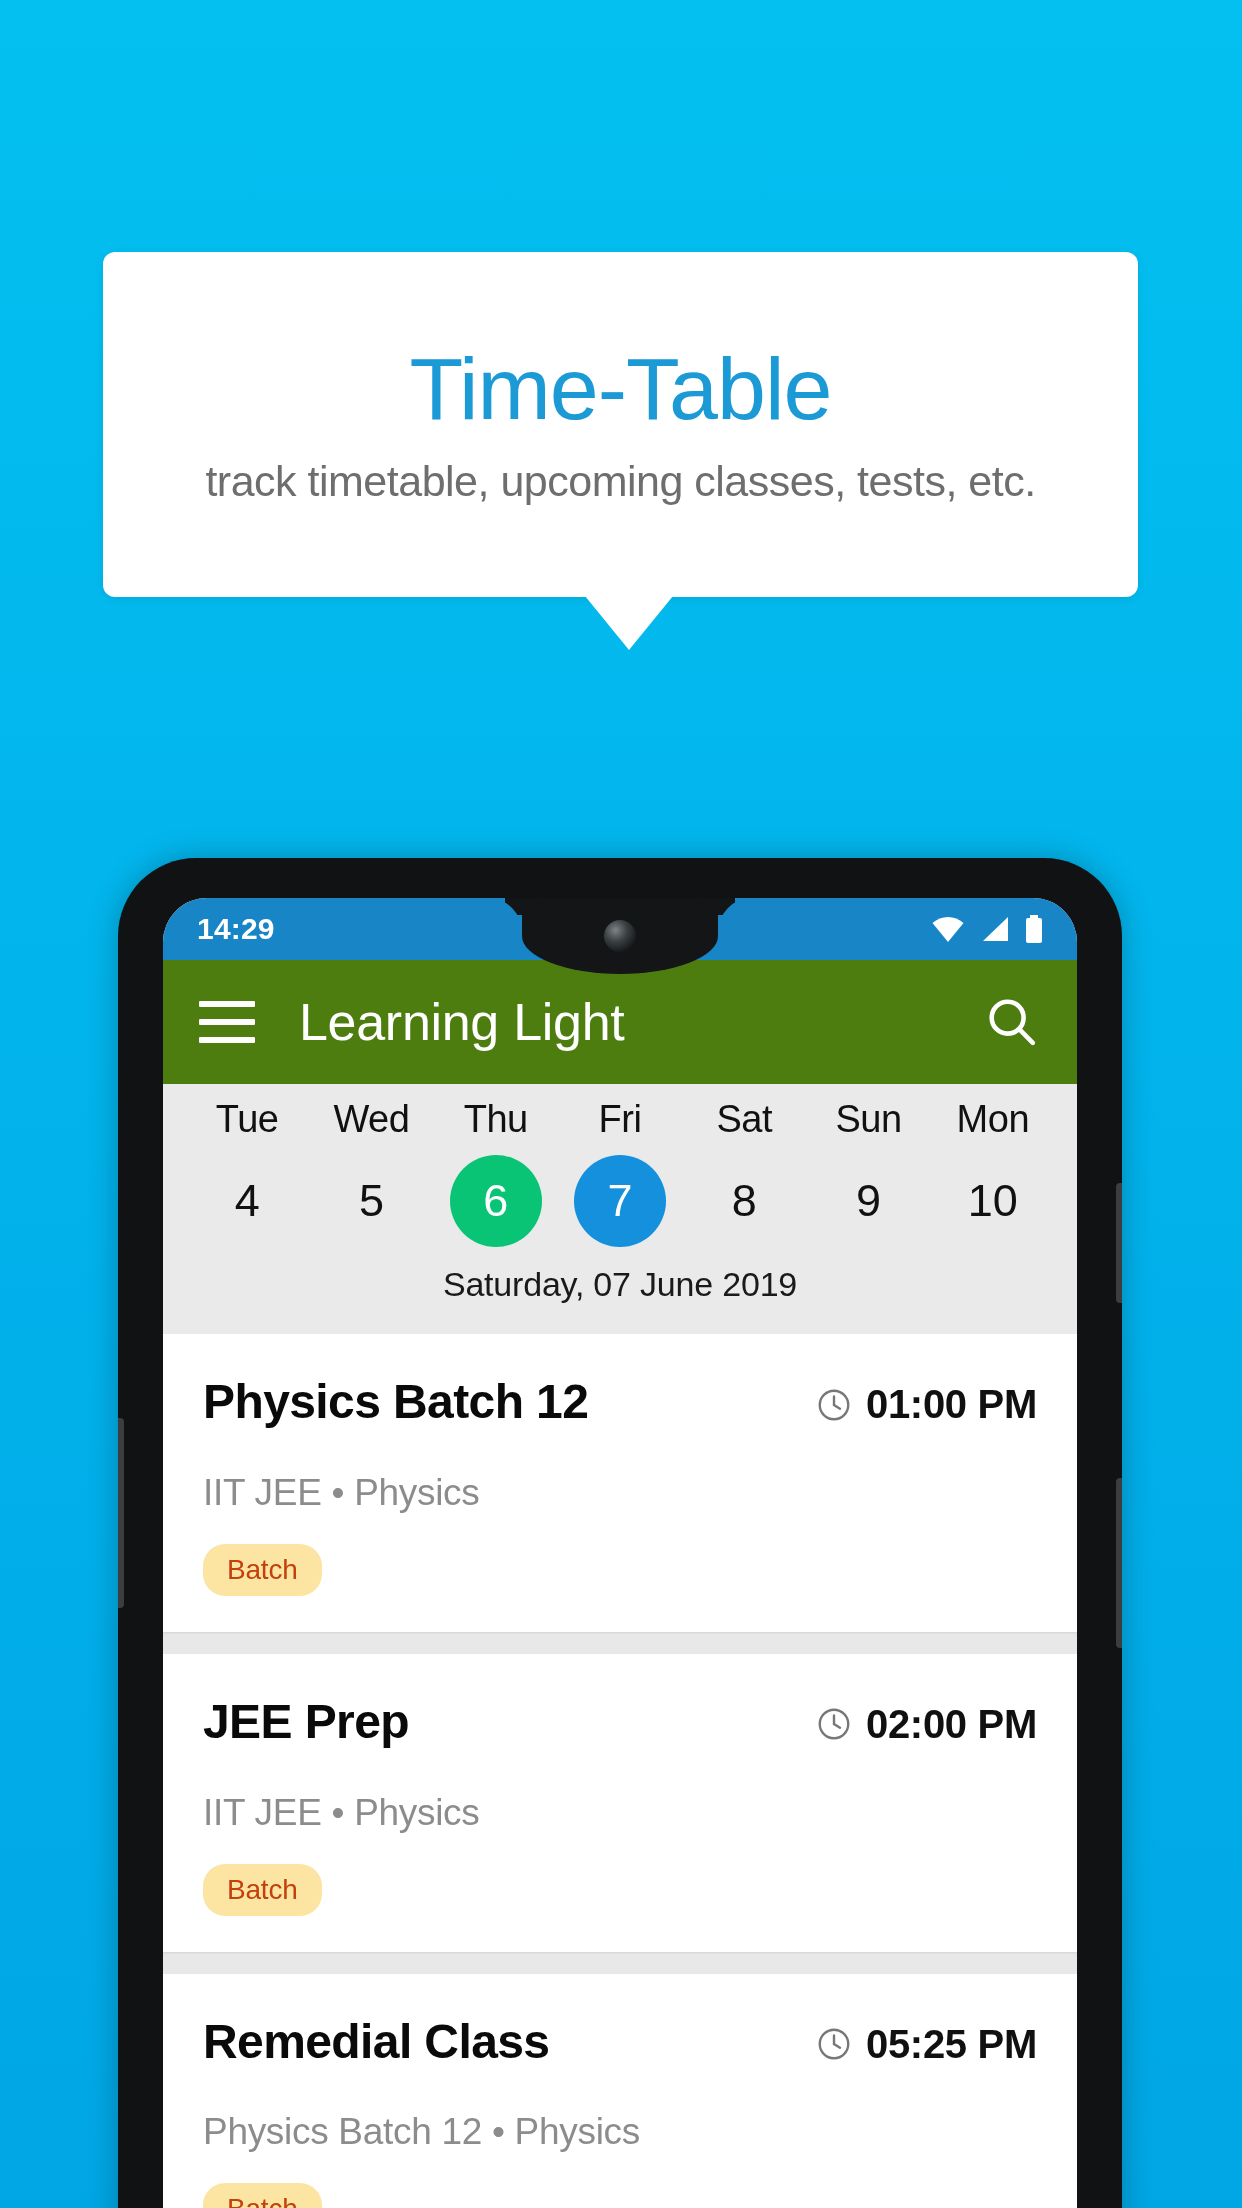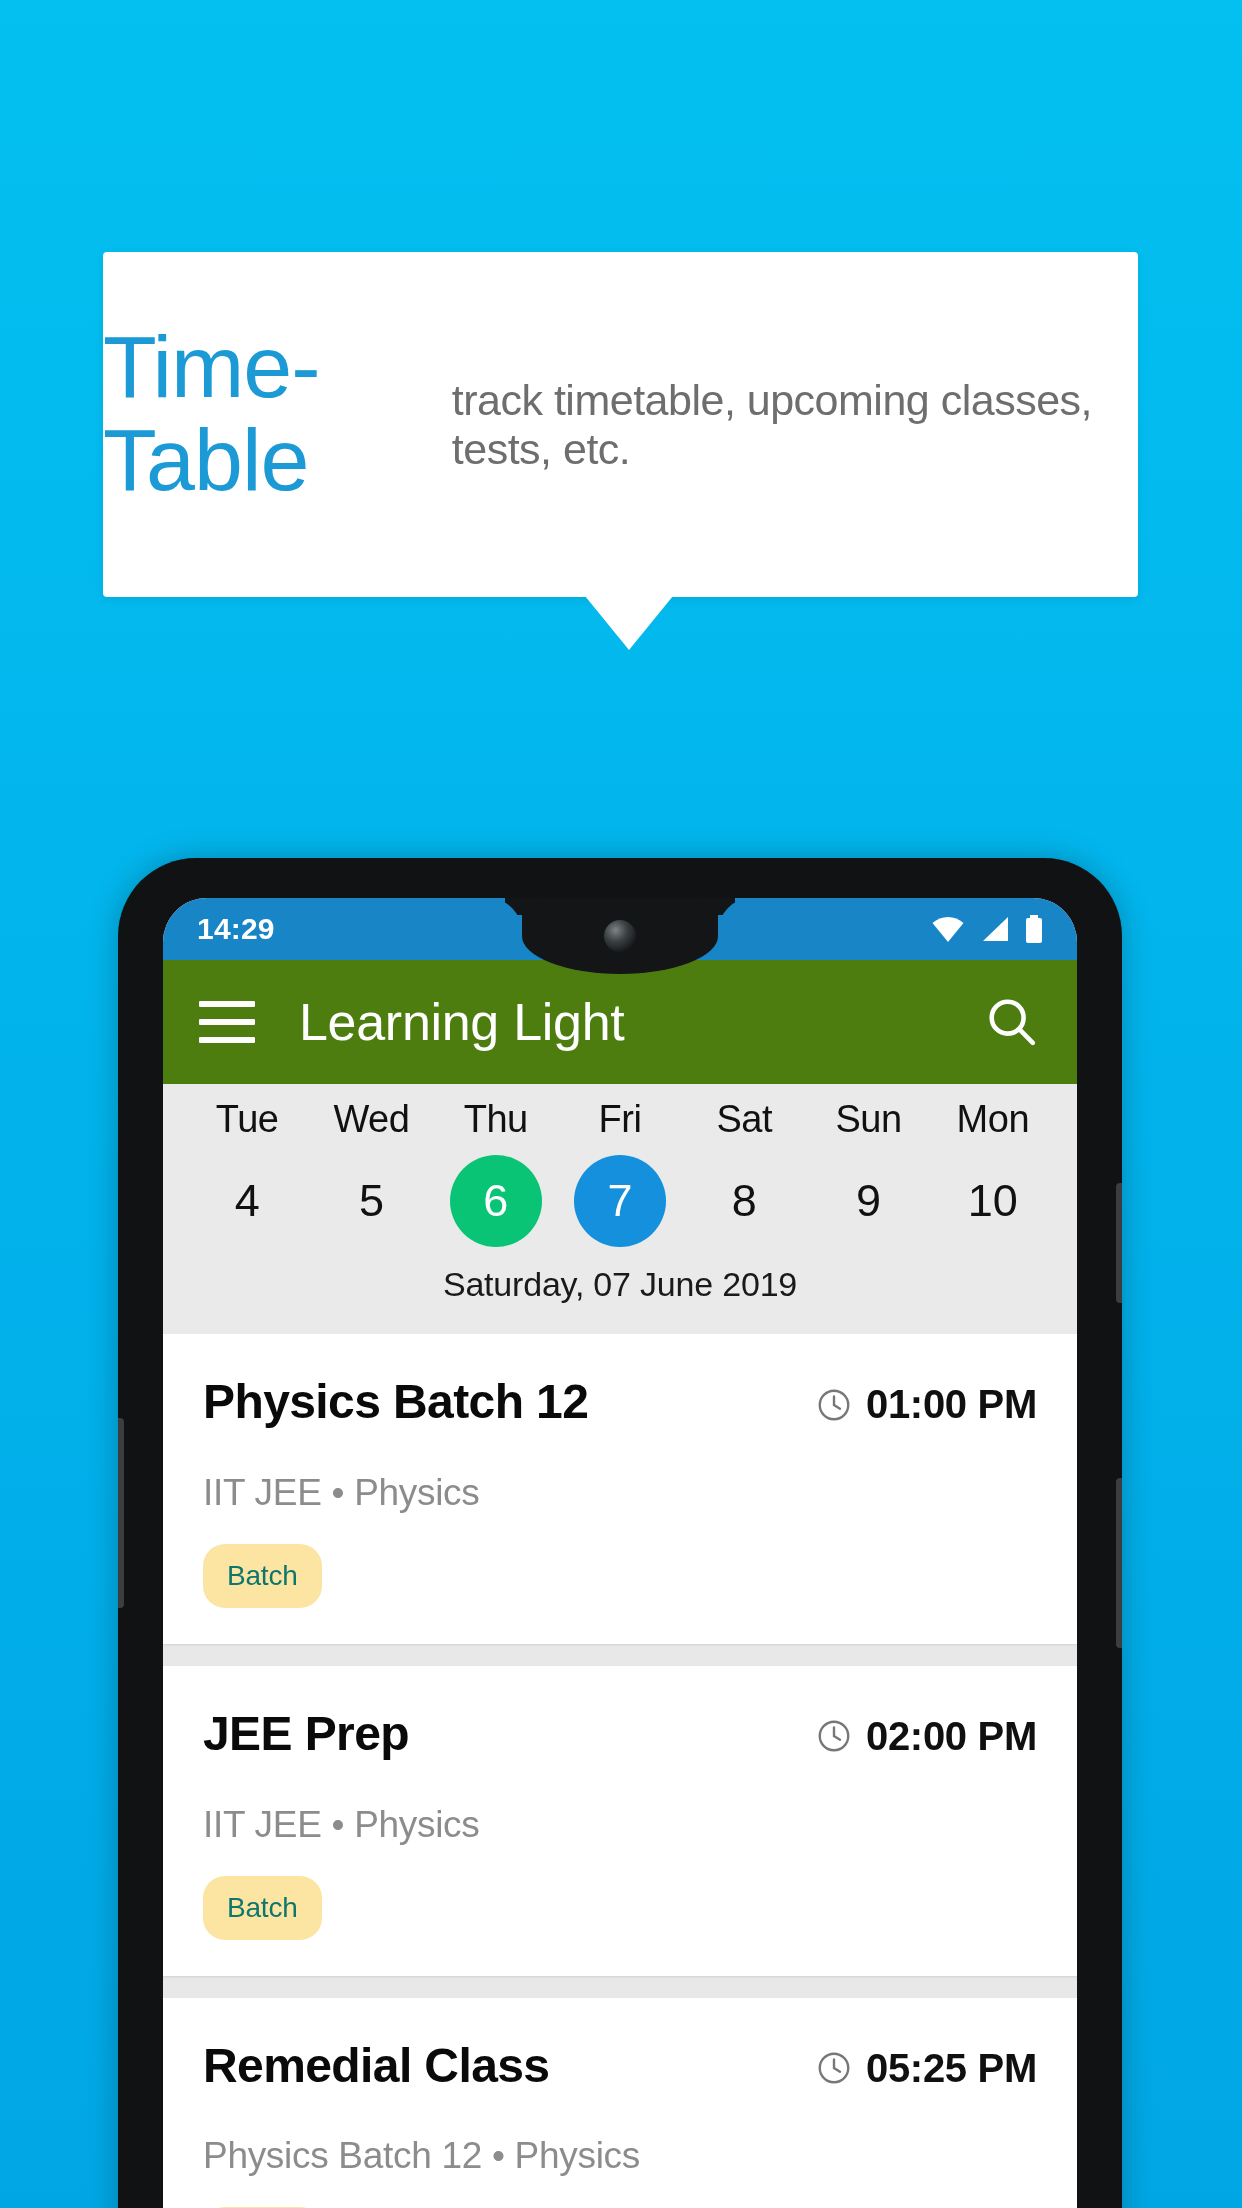--- a/index.html
+++ b/index.html
@@ -10,23 +10,23 @@
     overflow:hidden;
     position:relative;
   }
 
   
   #callout {
     position:absolute;
     left:103px; top:252px;
     width:1035px; height:345px;
     background:#ffffff;
-    border-radius:4px;
+    border-radius:12px;
     box-shadow:0 2px 10px rgba(0,0,0,0.08);
-    display:flex; flex-direction:row;
+    display:flex; flex-direction:column;
     align-items:center; justify-content:center;
   }
   #callout-title {
     font-size:88px;
     color:#1C9AD6;
     font-weight:400;
     letter-spacing:-1px;
     line-height:1.05;
     margin-bottom:22px;
   }
@@ -171,23 +171,23 @@
   }
   .card-time-wrap { margin-left:auto; display:flex; align-items:center; gap:13px; padding-top:6px; }
   .card-time { font-size:40px; font-weight:700; color:#101010; letter-spacing:-0.3px; }
   .card-sub {
     font-size:37px; color:#8C8C8C; margin-top:44px; letter-spacing:-0.3px;
   }
   .card-chip {
     display:inline-block;
     margin-top:30px;
     background:#FCE4A2;
-    color:#0f766e;
+    color:#c2410c;
     font-size:28px;
-    padding:16px 24px;
+    padding:10px 24px;
     border-radius:22px;
     letter-spacing:-0.2px;
   }
 </style>
 </head>
 <body>
 
 <div id="callout">
   <div id="callout-title">Time-Table</div>
   <div id="callout-sub">track timetable, upcoming classes, tests, etc.</div>

